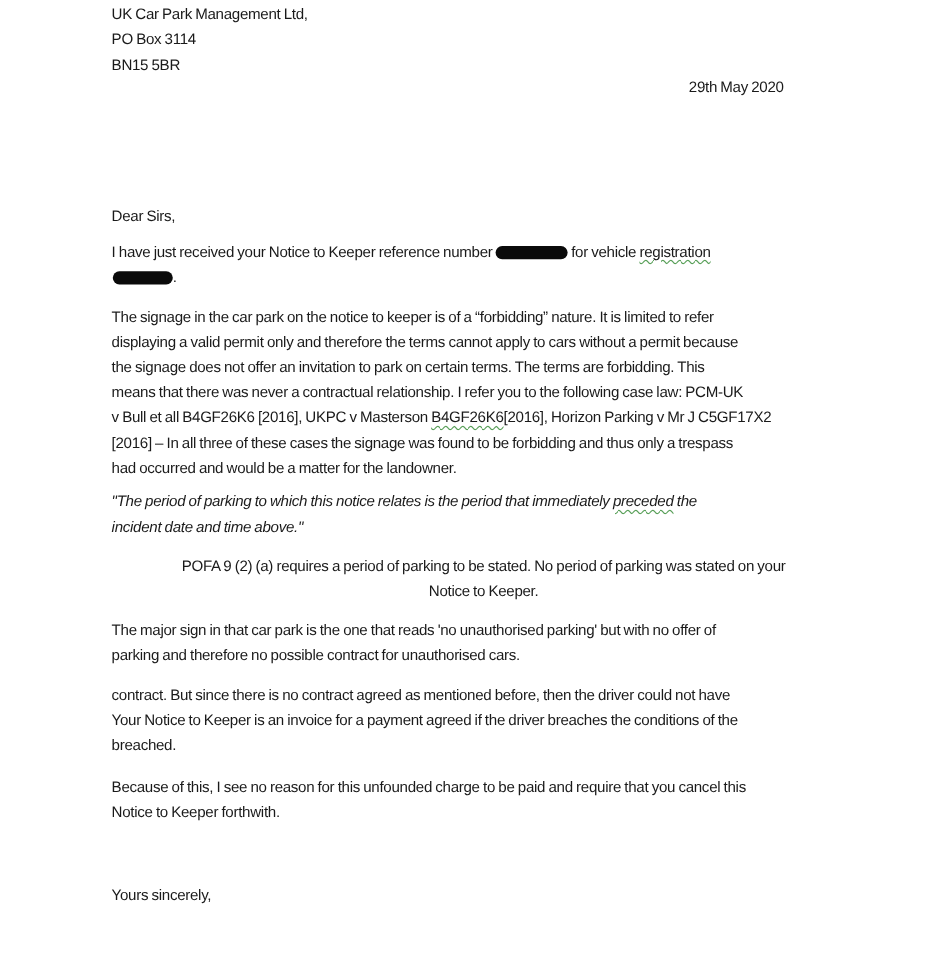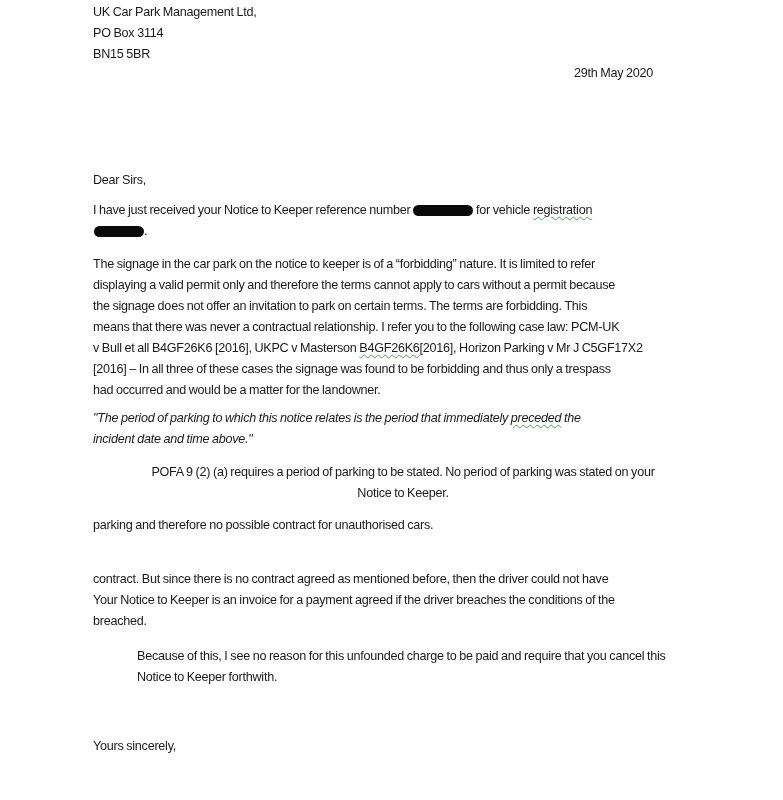--- a/index.html
+++ b/index.html
@@ -67,27 +67,28 @@
   </div>
   <div>incident date and time above."</div>
 </div>
 
 <div class="para" style="top:462px;text-align:center;">
   <div>POFA 9 (2) (a) requires a period of parking to be stated. No period of parking was stated on your</div>
   <div>Notice to Keeper.</div>
 </div>
 
 <div class="para" style="top:515px;">
+  <div>The major sign in that car park is the one that reads 'no unauthorised parking' but with no offer of</div>
   <div>parking and therefore no possible contract for unauthorised cars.</div>
 </div>
 
 <div class="para" style="top:569px;">
   <div>contract. But since there is no contract agreed as mentioned before, then the driver could not have</div>
   <div>Your Notice to Keeper is an invoice for a payment agreed if the driver breaches the conditions of the</div>
   <div>breached.</div>
 </div>
 
-<div class="para" style="top:646px;margin-left:44px;">
+<div class="para" style="top:646px;">
   <div>Because of this, I see no reason for this unfounded charge to be paid and require that you cancel this</div>
   <div>Notice to Keeper forthwith.</div>
 </div>
 
 <div class="abs line" style="top:736px;">Yours sincerely,</div>
 
 </body></html>

